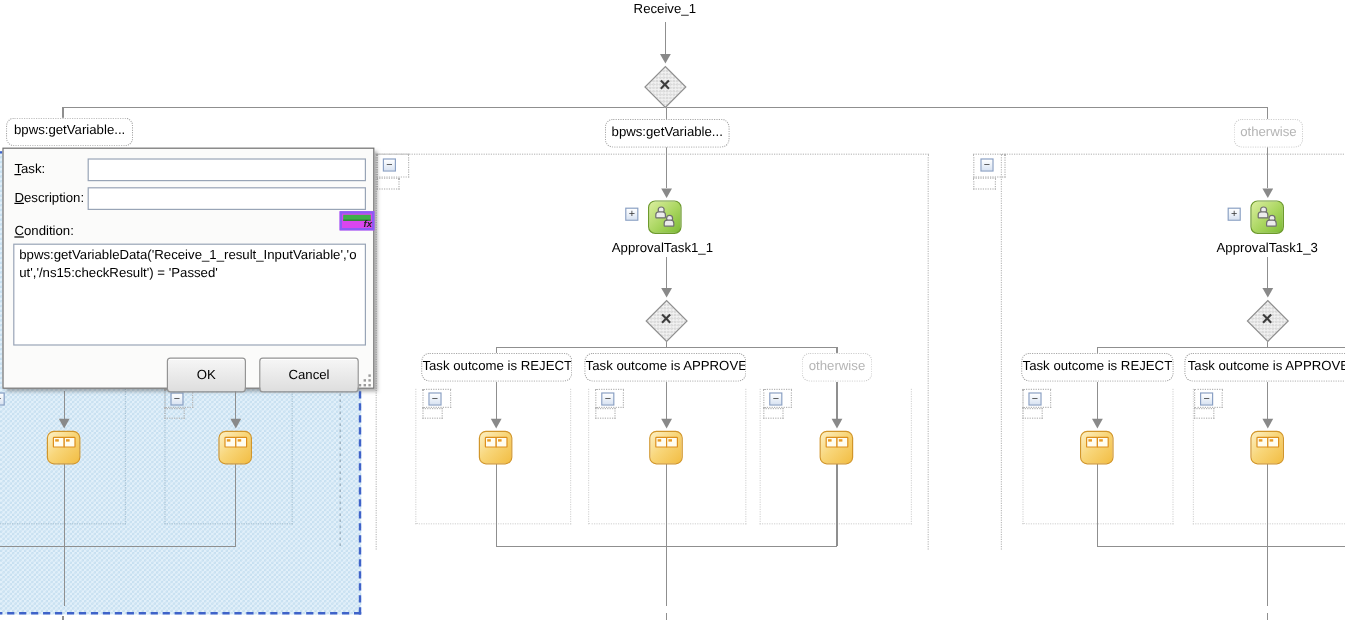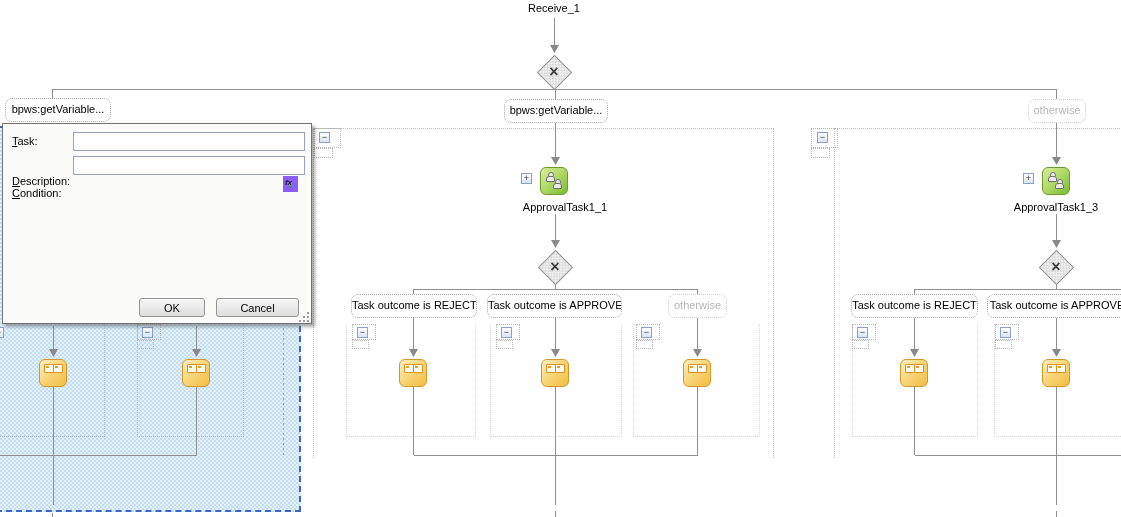--- a/index.html
+++ b/index.html
@@ -73,28 +73,28 @@
   .fld-input{
     position:absolute;box-sizing:border-box;height:19px;background:#fff;
     border:1px solid #98a4b6;font-family:inherit;font-size:11px;padding:1px 3px;z-index:11;
   }
   #cond-box{
     position:absolute;left:8px;top:79px;width:294px;height:85px;box-sizing:border-box;
     background:#fff;border:1px solid #98a4b6;padding:2px 4px;z-index:11;
     line-height:15px;word-break:break-all;white-space:normal;text-align:left;
   }
   .btn{
-    position:absolute;box-sizing:border-box;height:19px;z-index:11;
+    position:absolute;box-sizing:border-box;height:29px;z-index:11;
     background:linear-gradient(#f6f6f6,#dedede);border:1px solid #949494;border-radius:3px;
     font-family:inherit;font-size:11px;text-align:center;line-height:16px;color:#000;
     box-shadow:inset 0 1px 0 #fff;
   }
   #fx-icon{
-    position:absolute;left:280px;top:52px;width:15px;height:16px;box-sizing:border-box;z-index:11;
-    background:#d946ef;border:6px solid #8b5cf6;
+    position:absolute;left:280px;top:52px;width:29px;height:16px;box-sizing:border-box;z-index:11;
+    background:#d946ef;border:2px solid #8b5cf6;
   }
   #fx-icon .bar{position:absolute;left:1px;top:1px;right:1px;height:4px;background:#3fae4a;border-bottom:1px solid #2c7c34;}
   #fx-icon .fx{position:absolute;right:0px;bottom:-1px;font-size:8px;font-style:italic;font-weight:bold;color:#222;line-height:8px;}
   #grip{position:absolute;left:299px;top:312px;width:12px;height:12px;z-index:11;}
   #grip s{position:absolute;width:2px;height:2px;background:#9a9a9a;}
 </style>
 </head>
 <body>
 
 <div id="canvas">
@@ -201,21 +201,21 @@
   <div class="task green" style="left:540px;top:167px;">
     <span class="person" style="left:5px;top:4px;">
         <span class="hd"></span>
         <span class="bd"></span>
       </span>
     <span class="person" style="left:12px;top:11px;">
         <span class="hd"></span>
         <span class="bd"></span>
       </span>
   </div>
-  <div class="txt" style="left:515px;top:201px;width:100px;text-align:center;">ApprovalTask1_1</div>
+  <div class="txt" style="left:502px;top:201px;width:100px;text-align:center;">ApprovalTask1_1</div>
 
   <div class="diamond-wrap" style="left:538px;top:250px;">
     <div class="diamond"></div>
     <div class="diamond-x">×</div>
   </div>
 
   <div class="lbl" style="left:351px;top:294px;width:126px;">Task outcome is REJECT</div>
   <div class="lbl" style="left:487px;top:294px;width:135px;">Task outcome is APPROVE</div>
   <div class="lbl muted" style="left:668px;top:294px;width:59px;">otherwise</div>
 
@@ -317,29 +317,30 @@
         <i></i>
       </span>
     <span class="page" style="left:13px;top:4px;">
         <i></i>
       </span>
   </div>
 
   <div id="dialog">
     <div class="fld-label" style="left:9px;top:11px;">Task:</div>
     <input class="fld-input" style="left: 70px; top: 8px; width: 232px;" value="">
-    <div class="fld-label" style="left:9px;top:51px;">Description:</div>
+    <div class="fld-label" style="left:9px;top:35px;">Description:</div>
     <input class="fld-input" style="left: 70px; top: 32px; width: 232px;" value="">
 
     <div id="fx-icon">
       <span class="bar"></span>
       <span class="fx">fx</span>
     </div>
 
     <div class="fld-label" style="left:9px;top:63px;">Condition:</div>
+    <div id="cond-box">bpws:getVariableData('Receive_1_result_InputVariable','out','/ns15:checkResult') = 'Passed'</div>
 
     <button class="btn" style="left:136px;top:174px;width:66px;">OK</button>
     <button class="btn" style="left:213px;top:174px;width:83px;text-align:center;">Cancel</button>
   </div>
   <div id="grip">
     <s style="left:8px;top:0;"></s>
       <s style="left:4px;top:4px;"></s>
       <s style="left:8px;top:4px;"></s>
       <s style="left:0;top:8px;"></s>
       <s style="left:4px;top:8px;"></s>

